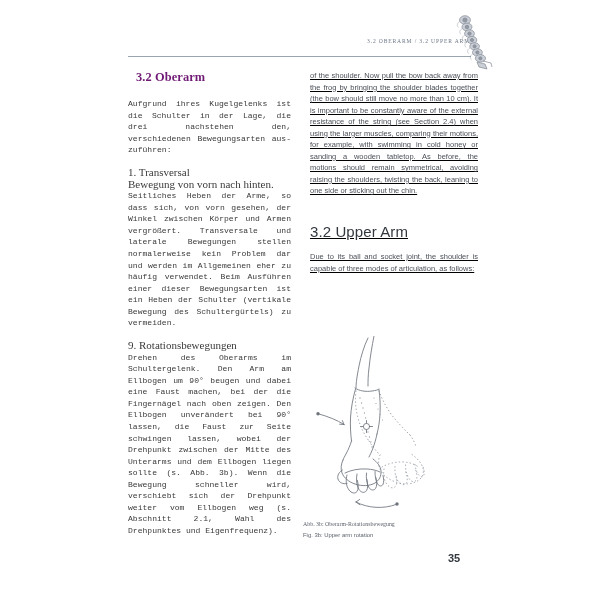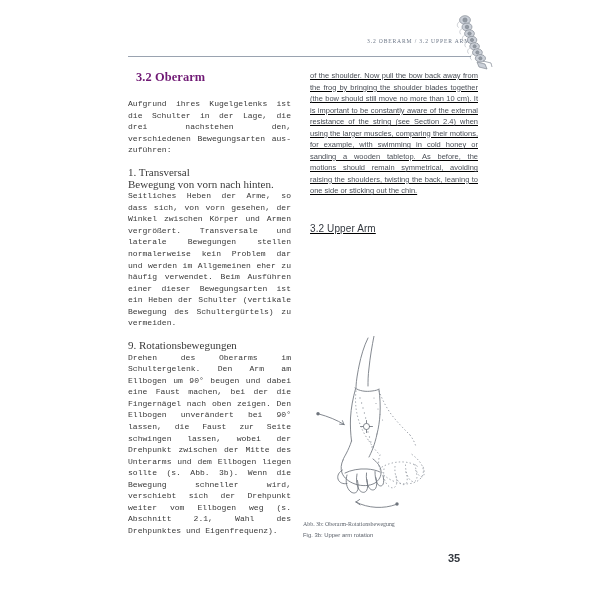--- a/index.html
+++ b/index.html
@@ -103,21 +103,21 @@
     color: #3a3a3a;
     text-align: left;
   }
   .de-label.gap-before { margin-top: 11.4px; }
   .de-run { text-align: justify; }
 
   
   #column-right h2 {
     margin: 0 0 11px 0;
     font-family: "Liberation Sans", sans-serif;
-    font-size: 10px;
+    font-size: 15px;
     font-weight: normal;
     color: #33383f;
     letter-spacing: 0.1px;
   }
   .en-p {
     margin: 0;
     font-family: "Liberation Sans", sans-serif;
     font-size: 7.5px;
     line-height: 11.55px;
     color: #4a4f57;
@@ -216,20 +216,21 @@
 
     <p class="de-label gap-before">9. Rotationsbewegungen</p>
     <p class="de-p de-run">Drehen des Oberarms im Schultergelenk. Den Arm am Ellbogen um 90° beugen und dabei eine Faust machen, bei der die Fingernägel nach oben zeigen. Den Ellbogen unverändert bei 90° lassen, die Faust zur Seite schwingen lassen, wobei der Drehpunkt zwischen der Mitte des Unterarms und dem Ellbogen liegen sollte (s. Abb. 3b). Wenn die Bewegung schneller wird, verschiebt sich der Drehpunkt weiter vom Ellbogen weg (s. Abschnitt 2.1, Wahl des Drehpunktes und Eigenfrequenz).</p>
   </div>
 
   <div class="column" id="column-right">
     <p class="en-p">of the shoulder. Now pull the bow back away from the frog by bringing the shoulder blades together (the bow should still move no more than 10 cm). It is important to be constantly aware of the external resistance of the string (see Section 2.4) when using the larger muscles, comparing their motions, for example, with swimming in cold honey or sanding a wooden tabletop. As before, the motions should remain symmetrical, avoiding raising the shoulders, twisting the back, leaning to one side or sticking out the chin.</p>
 
     <div id="en-heading-block">
       <h2>3.2 Upper Arm</h2>
+      <p class="en-p">Due to its ball and socket joint, the shoulder is capable of three modes of articulation, as follows:</p>
     </div>
   </div>
 
   <div id="figure">
     <svg width="185" height="182" viewBox="0 0 185 182" xmlns="http://www.w3.org/2000/svg">
       <g fill="none" stroke="#6e747c" stroke-width="0.85" stroke-linecap="round" stroke-linejoin="round">
 
         <path d="M72 2 C68 10 65 20 63 30 C61 40 60 47 60 52"></path>
         <path d="M78 0 C76 10 74 22 73 32 C72 40 72 45 72 50"></path>
 

